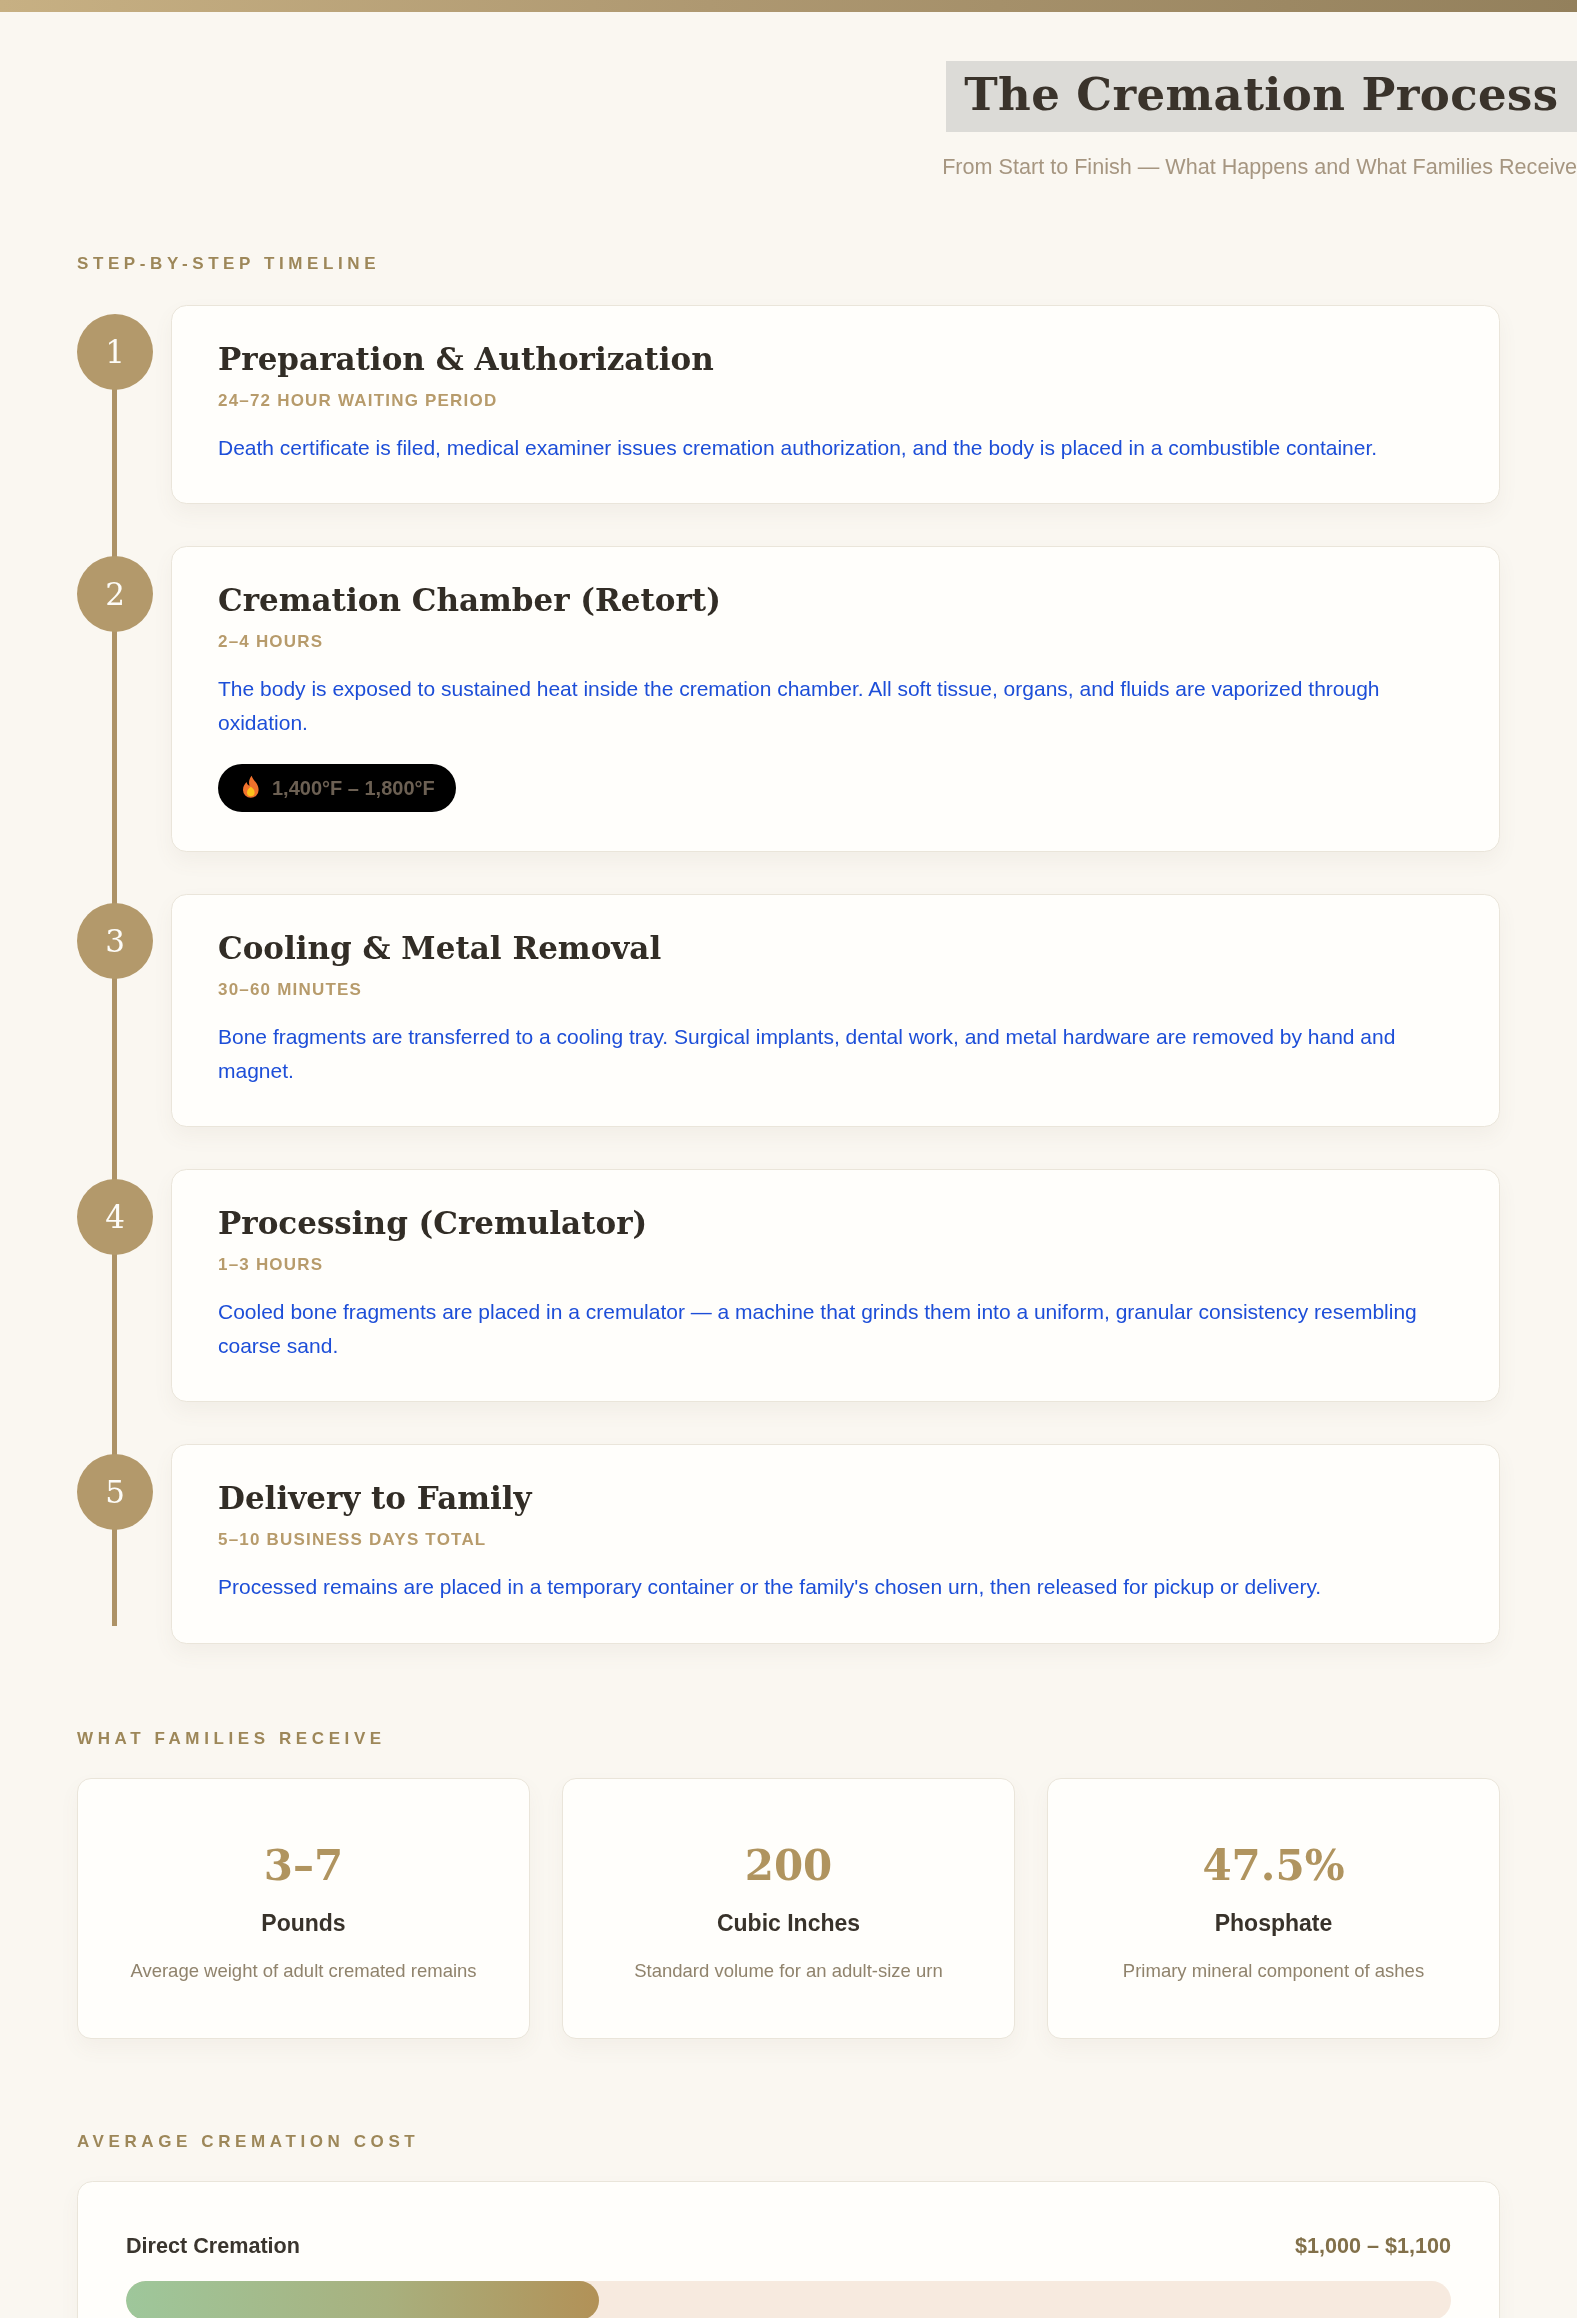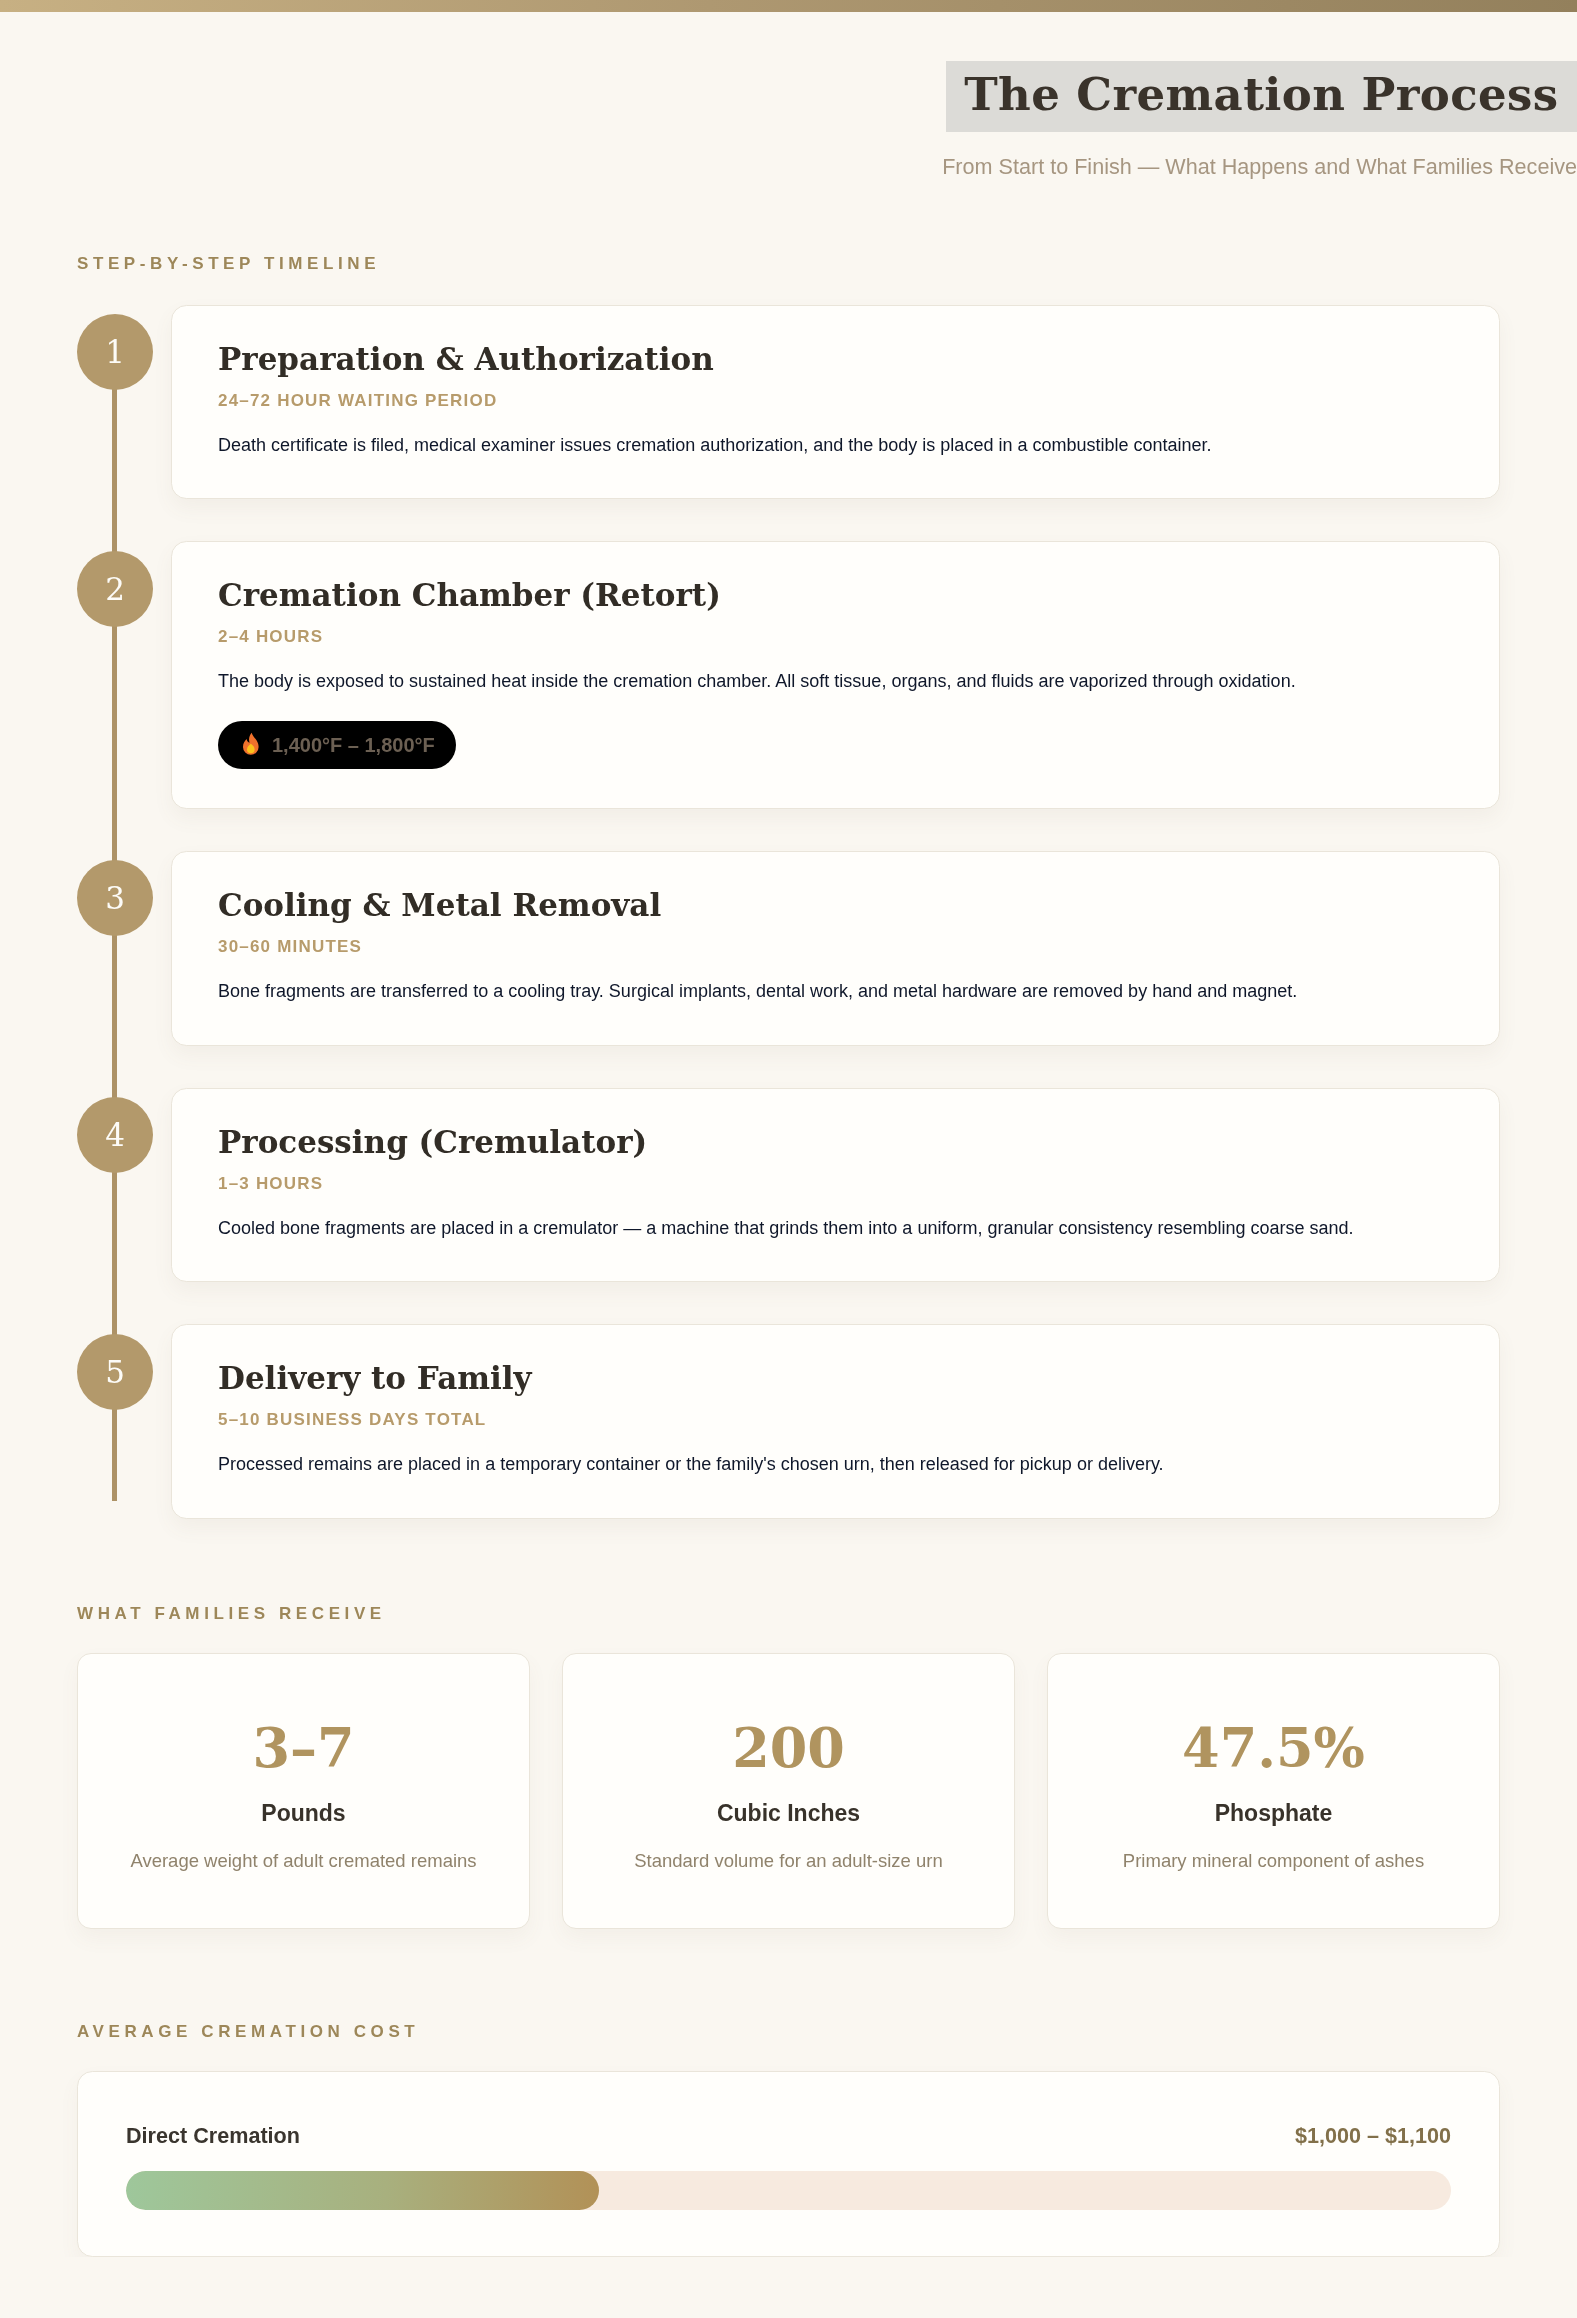--- a/index.html
+++ b/index.html
@@ -79,23 +79,23 @@
   }
   .card-duration {
     margin-top: 14px;
     font-size: 17px;
     font-weight: bold;
     letter-spacing: 1.2px;
     color: #b79b6b;
   }
   .card-desc {
     margin-top: 20px;
-    font-size: 18px;
+    font-size: 21px;
     line-height: 1.6;
-    color: #0f172a;
+    color: #1d4ed8;
   }
   .temp-badge {
     display: inline-flex;
     align-items: center;
     gap: 10.8px;
     margin-top: 25px;
     background: #000000;
     border-radius: 771px;
     padding: 10.8px 21.6px;
     font-size: 20px;
@@ -110,21 +110,21 @@
     flex: 1;
     background: #fffefb;
     border: 0.8px solid #eae5da;
     border-radius: 14px;
     box-shadow: 0 9.3px 20px rgba(120, 105, 80, 0.05);
     text-align: center;
     padding: 62px 28px 56px;
   }
   .stat-number {
     font-family: "DejaVu Serif", "Liberation Serif", serif;
-    font-size: 54px;
+    font-size: 42px;
     font-weight: 600;
     color: #b0945f;
   }
   .stat-label {
     margin-top: 20px;
     font-size: 23px;
     font-weight: bold;
     color: #38322a;
   }
   .stat-desc {

